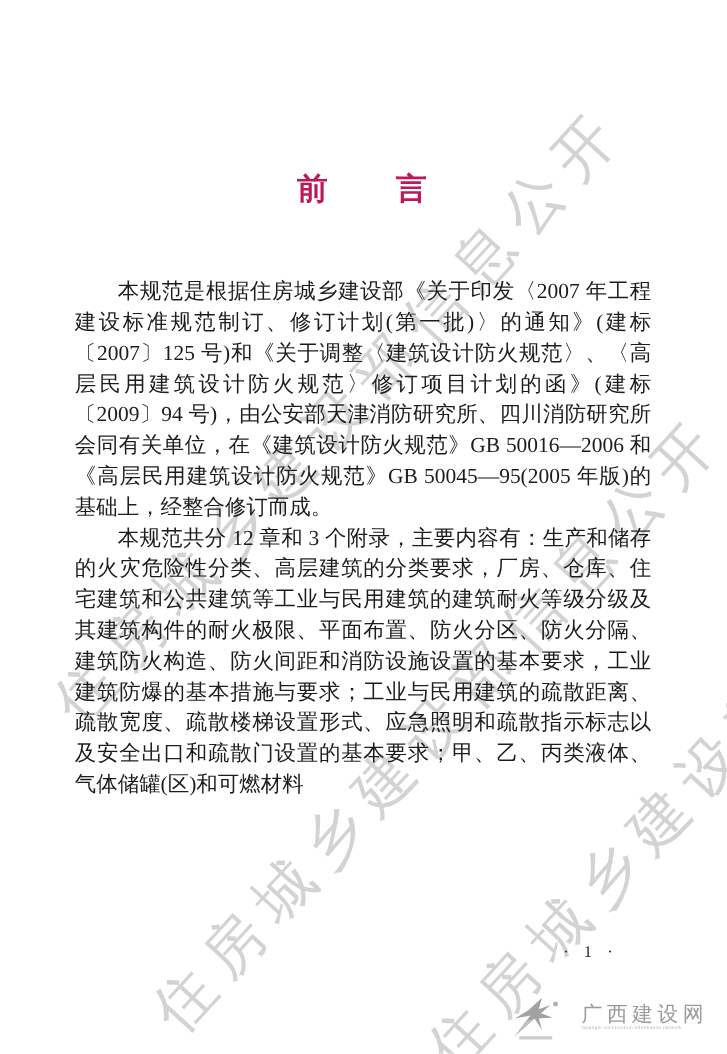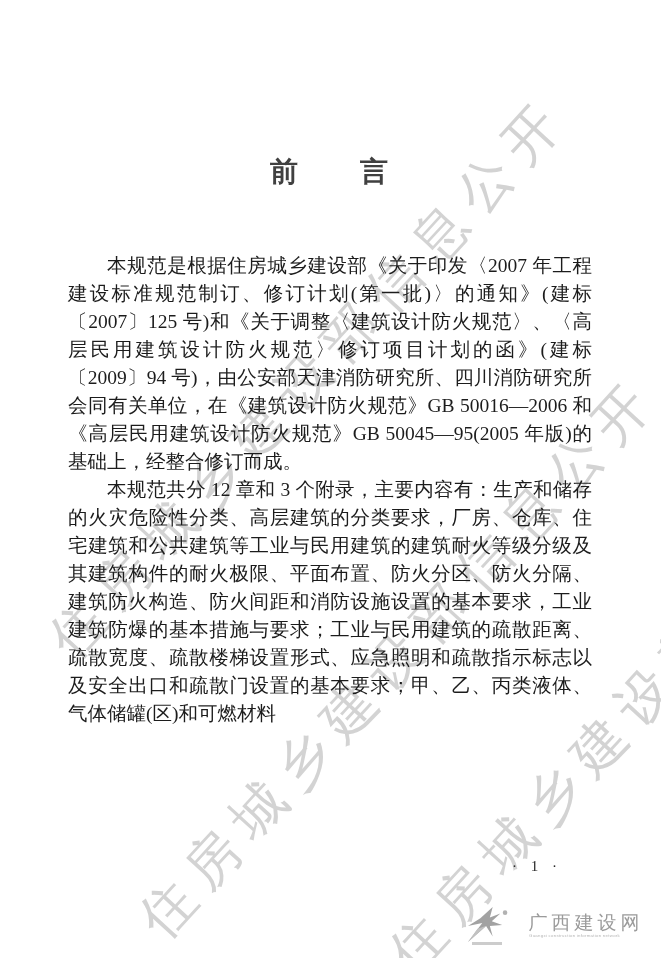--- a/index.html
+++ b/index.html
@@ -28,21 +28,21 @@
   #wm-2{left:150px;top:893px;}
   #wm-3{left:400px;top:928px;}
 
   
   .doc-title{
     position:absolute;
     top:153px;left:68px;width:524px;
     text-align:center;
     font-size:28px;
     font-weight:bold;
-    color:#404040;
+    color:#be185d;
     z-index:2;
     letter-spacing:2px;
   }
   .doc-body{
     position:absolute;
     top:240px;left:68px;width:524px;
     z-index:2;
     font-size:19.5px;
     line-height:28px;
     color:#1c1c1c;

